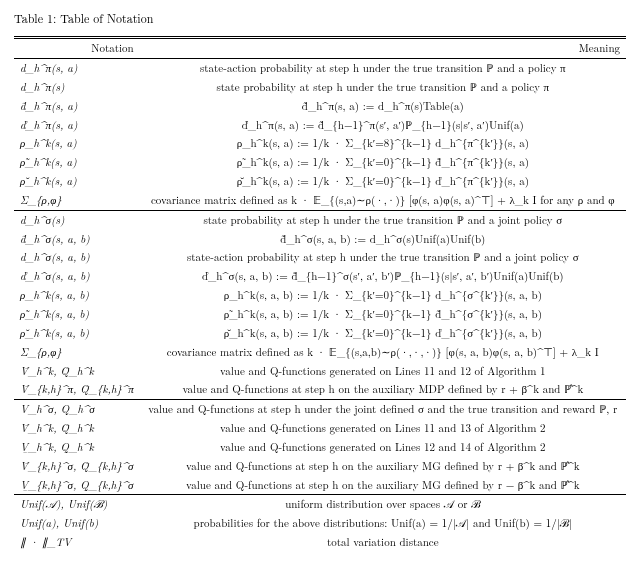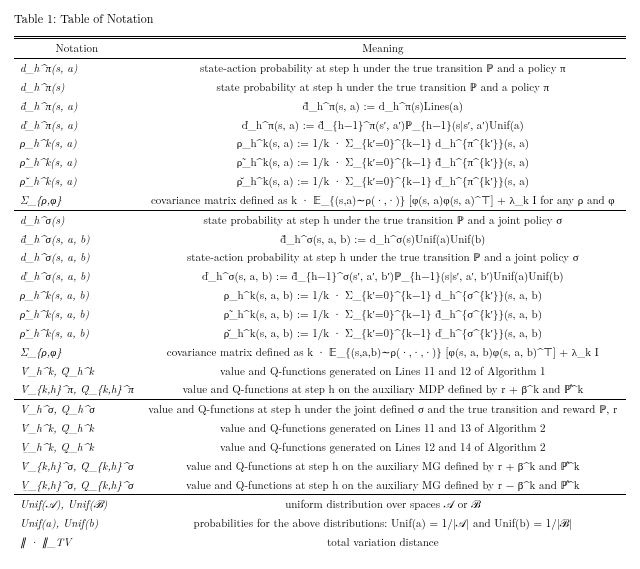--- a/index.html
+++ b/index.html
@@ -1,21 +1,21 @@
 <!DOCTYPE html>
 <html><head>
 <meta charset="utf-8">
 <style>
   html,body{margin:0;padding:0;background:#fff;color:#000;}
   body{font-family:"Latin Modern Roman","CMU Serif","Computer Modern",Georgia,serif;font-size:11px;line-height:1.35;}
   .page{width:640px;margin:0 auto;padding:8px 14px 20px 14px;box-sizing:border-box;}
   .caption{font-size:12px;margin:2px 0 10px 0;}
   table.notation{border-collapse:collapse;width:100%;}
   table.notation td,table.notation th{padding:2px 6px 2px 6px;vertical-align:top;}
-  .dbl-top{border-top:3px double #000;}
+  .dbl-top{border-top:3px double #000;text-align:right;}
   .hdr th{border-bottom:1px solid #000;font-weight:normal;}
   td.left{width:95px;text-align:left;white-space:nowrap;font-style:italic;}
   td.right{text-align:center;}
   .section-top td{border-top:1px solid #000;margin-left:20px;}
   .math{font-style:italic;}
   .nowrap{white-space:nowrap;}
 </style>
 </head>
 <body>
 <div class="page">
@@ -33,29 +33,29 @@
         <tr>
           <td class="left math nowrap">d_h^π(s, a)</td>
           <td class="right">state-action probability at step h under the true transition ℙ and a policy π</td>
         </tr>
         <tr>
           <td class="left math nowrap">d_h^π(s)</td>
           <td class="right">state probability at step h under the true transition ℙ and a policy π</td>
         </tr>
         <tr>
           <td class="left math nowrap">d̃_h^π(s, a)</td>
-          <td class="right">d̃_h^π(s, a) := d_h^π(s)Lines(a)</td>
+          <td class="right">d̃_h^π(s, a) := d_h^π(s)Table(a)</td>
         </tr>
         <tr>
           <td class="left math nowrap">ď_h^π(s, a)</td>
           <td class="right">ď_h^π(s, a) := d̃_{h−1}^π(s′, a′)ℙ_{h−1}(s|s′, a′)Unif(a)</td>
         </tr>
         <tr>
           <td class="left math nowrap">ρ_h^k(s, a)</td>
-          <td class="right">ρ_h^k(s, a) := 1/k · Σ_{k′=0}^{k−1} d_h^{π^{k′}}(s, a)</td>
+          <td class="right">ρ_h^k(s, a) := 1/k · Σ_{k′=8}^{k−1} d_h^{π^{k′}}(s, a)</td>
         </tr>
         <tr>
           <td class="left math nowrap">ρ̃_h^k(s, a)</td>
           <td class="right">ρ̃_h^k(s, a) := 1/k · Σ_{k′=0}^{k−1} d̃_h^{π^{k′}}(s, a)</td>
         </tr>
         <tr>
           <td class="left math nowrap">ρ̌_h^k(s, a)</td>
           <td class="right">ρ̌_h^k(s, a) := 1/k · Σ_{k′=0}^{k−1} ď_h^{π^{k′}}(s, a)</td>
         </tr>
         <tr>

